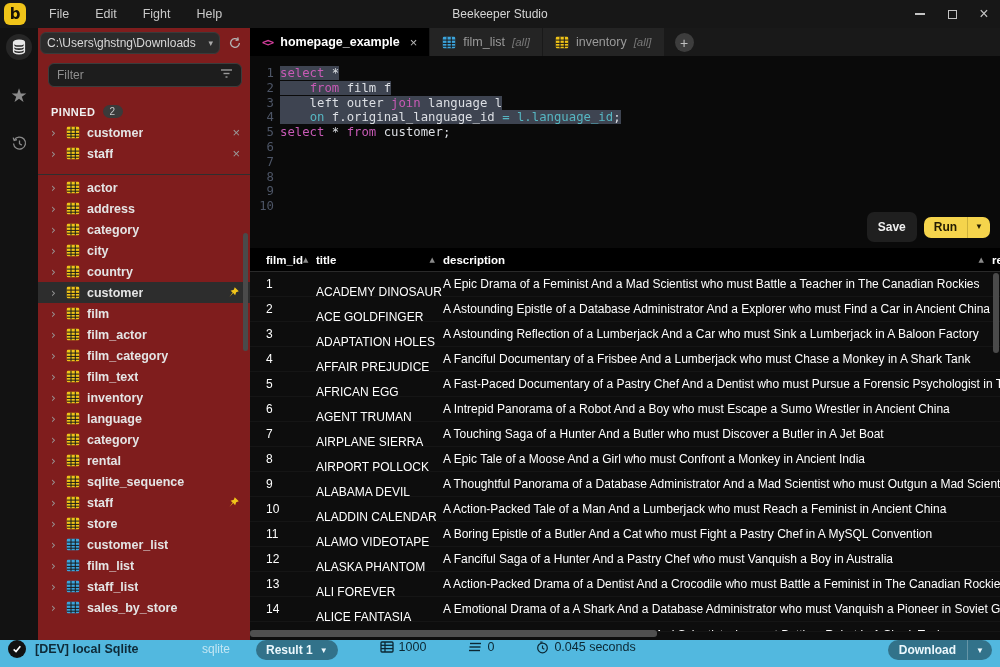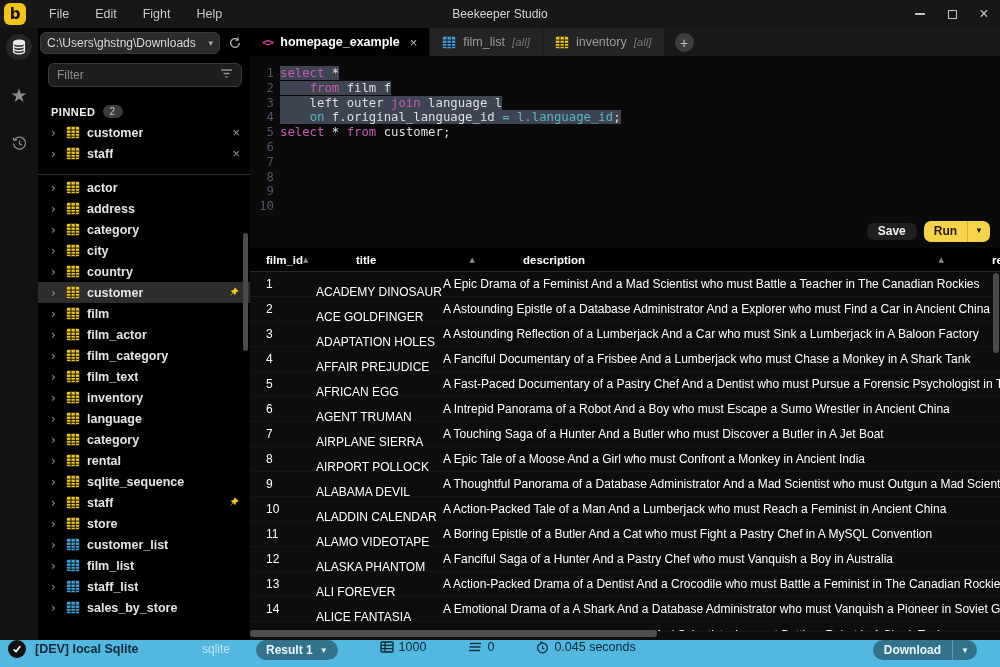--- a/index.html
+++ b/index.html
@@ -23,21 +23,21 @@
   .layout { flex:1; display:flex; min-height:0; }
 
   
   .strip { width:38px; background:#121212; display:flex; flex-direction:column; align-items:center; padding-top:6px; gap:22px; flex:0 0 38px; }
   .strip-icon { width:26px; height:26px; display:flex; align-items:center; justify-content:center; color:#8a8a8a; }
   .strip-icon.active { background:#262626; border-radius:50%; color:#e8e8e8; }
   .strip-icon svg { display:block; }
   .star-glyph { font-size:19px; color:#8a8a8a; line-height:1; }
 
   
-  .sidebar { width:212px; background:#000000; flex:0 0 212px; display:flex; flex-direction:column; position:relative; overflow:hidden; }
+  .sidebar { width:212px; background:#7f1d1d; flex:0 0 212px; display:flex; flex-direction:column; position:relative; overflow:hidden; }
   .conn-row { display:flex; align-items:center; padding:4px 6px 4px 2px; gap:6px; }
   .conn-select { flex:1; background:#2b2b2b; border:1px solid #3a3a3a; border-radius:6px; height:22px; display:flex; align-items:center; padding:0 6px; color:#d8d8d8; font-size:12px; white-space:nowrap; overflow:hidden; }
   .conn-select .val { overflow:hidden; text-overflow:clip; white-space:nowrap; flex:1; }
   .caret { font-size:9px; color:#aaa; margin-left:4px; font-family:"DejaVu Sans", sans-serif; }
   .refresh-btn { color:#b5b5b5; width:18px; height:18px; display:flex; align-items:center; justify-content:center; }
   .filter-row { padding:5px 8px 8px 10px; }
   .filter-box { background:#1d1d1d; border:1px solid #3c3c3c; border-radius:6px; height:24px; display:flex; align-items:center; padding:0 8px; }
   .filter-box input { flex:1; background:transparent; border:none; outline:none; color:#ccc; font-size:12px; font-family:"Liberation Sans", sans-serif; }
   .filter-box input::placeholder { color:#8f8f8f; }
   .section-head { display:flex; align-items:center; padding:10px 10px 4px 13px; letter-spacing:0.5px; }
@@ -67,28 +67,28 @@
   
   .editor { height:192px; flex:0 0 192px; background:#0a0a0a; position:relative; font-family:"DejaVu Sans Mono", monospace; font-size:12.3px; line-height:14.8px; padding-top:10px; }
   .ed-row { display:flex; }
   .gutter-num { width:24px; text-align:right; color:#4d5566; flex:0 0 24px; }
   .code-line { padding-left:6px; white-space:pre; }
   .sel-bg { background:#3e4451; }
   .tok-kw { color:#c75ab5; }
   .tok-cy { color:#56b6c2; }
   .tok-pl { color:#dcdfe4; }
   .ed-actions { position:absolute; right:10px; bottom:6px; display:flex; gap:7px; align-items:center; font-family:"Liberation Sans", sans-serif; }
-  .btn-save { background:#1f1f1f; color:#f0f0f0; border-radius:7px; height:17px; padding:0 11px; display:flex; align-items:center; font-size:12px; font-weight:bold; }
+  .btn-save { background:#1f1f1f; color:#f0f0f0; border-radius:7px; height:30px; padding:0 11px; display:flex; align-items:center; font-size:12px; font-weight:bold; }
   .btn-run { background:#f5d44c; color:#241c03; border-radius:7px; height:21px; display:flex; align-items:center; font-size:12px; font-weight:bold; overflow:hidden; }
   .btn-run .run-label { padding:0 10px; }
   .btn-run .run-caret { border-left:1px solid #cdb13a; padding:0 7px; height:100%; display:flex; align-items:center; font-size:8px; }
 
   
   .grid { flex:1; display:flex; flex-direction:column; position:relative; min-height:0; background:#0d0d0d; overflow:hidden; }
-  .ghead { height:24px; flex:0 0 24px; background:#000; display:flex; font-weight:bold; font-size:11.5px; color:#fff; border-bottom:1px solid #2a2a2a;gap:40px; }
+  .ghead { height:24px; flex:0 0 24px; background:#000; display:flex; font-weight:bold; font-size:11.5px; color:#fff; border-bottom:1px solid #2a2a2a; }
   .gcol { display:flex; align-items:center; justify-content:space-between; height:100%; padding-left:16px; }
   .gcol .sortA { color:#8a8a8a; font-size:7px; padding-right:8px; font-family:"DejaVu Sans", sans-serif; }
   .col-id { width:66px; flex:0 0 66px; }
   .col-title { width:127px; flex:0 0 127px; padding-left:0; }
   .col-desc { flex:1; padding-left:0; min-width:0; }
   .col-part { width:8px; flex:0 0 8px; overflow:hidden; padding-left:0; white-space:nowrap; }
   .gbody { flex:1; overflow:hidden; position:relative; }
   .grow { height:25px; display:flex; align-items:center; color:#fff; font-size:12px; border-bottom:1px solid #151515; background:#0d0d0d; }
   .gcell { white-space:nowrap; overflow:hidden; }
   .cell-id { width:66px; flex:0 0 66px; padding-left:16px; }
@@ -99,21 +99,21 @@
 
   
   .statusbar { height:27px; flex:0 0 27px; background:#52b8df; display:flex; align-items:flex-start; color:#0c2733; font-size:12.5px; }
   .sb-check { width:18px; height:18px; border-radius:50%; background:#111; margin:0 9px 0 8px; display:flex; align-items:center; justify-content:center; }
   .sb-conn { font-weight:bold; color:#0e2a38; }
   .sb-dialect { color:rgba(255,255,255,0.65); margin-left:auto; font-size:12px; }
   .sb-left { width:242px; flex:0 0 242px; display:flex; align-items:center; padding-right:12px; }
   .sb-pill { background:rgba(0,0,0,0.38); color:#ecf7fc; font-weight:bold; border-radius:11px; height:20px; display:flex; align-items:center; padding:0 10px; gap:7px; margin-left:14px; font-size:12px; }
   .sb-stat { display:flex; align-items:center; gap:5px; margin-left:16px;padding-left:26px; }
   .sb-stat svg { display:block; }
-  .sb-right { margin-left:auto; margin-right:23px; }
+  .sb-right { margin-left:auto; margin-right:8px; }
   .dl-pill { background:rgba(0,0,0,0.38); color:#ecf7fc; font-weight:bold; border-radius:11px; height:20px; display:flex; align-items:center; overflow:hidden; font-size:12px; }
   .dl-pill .dl-label { padding:0 11px; }
   .dl-pill .dl-caret { border-left:1px solid rgba(255,255,255,0.25); height:100%; display:flex; align-items:center; padding:0 8px; font-size:8px; }
 </style>
 </head>
 <body>
 
 <div class="app">
 
   <div class="titlebar">

